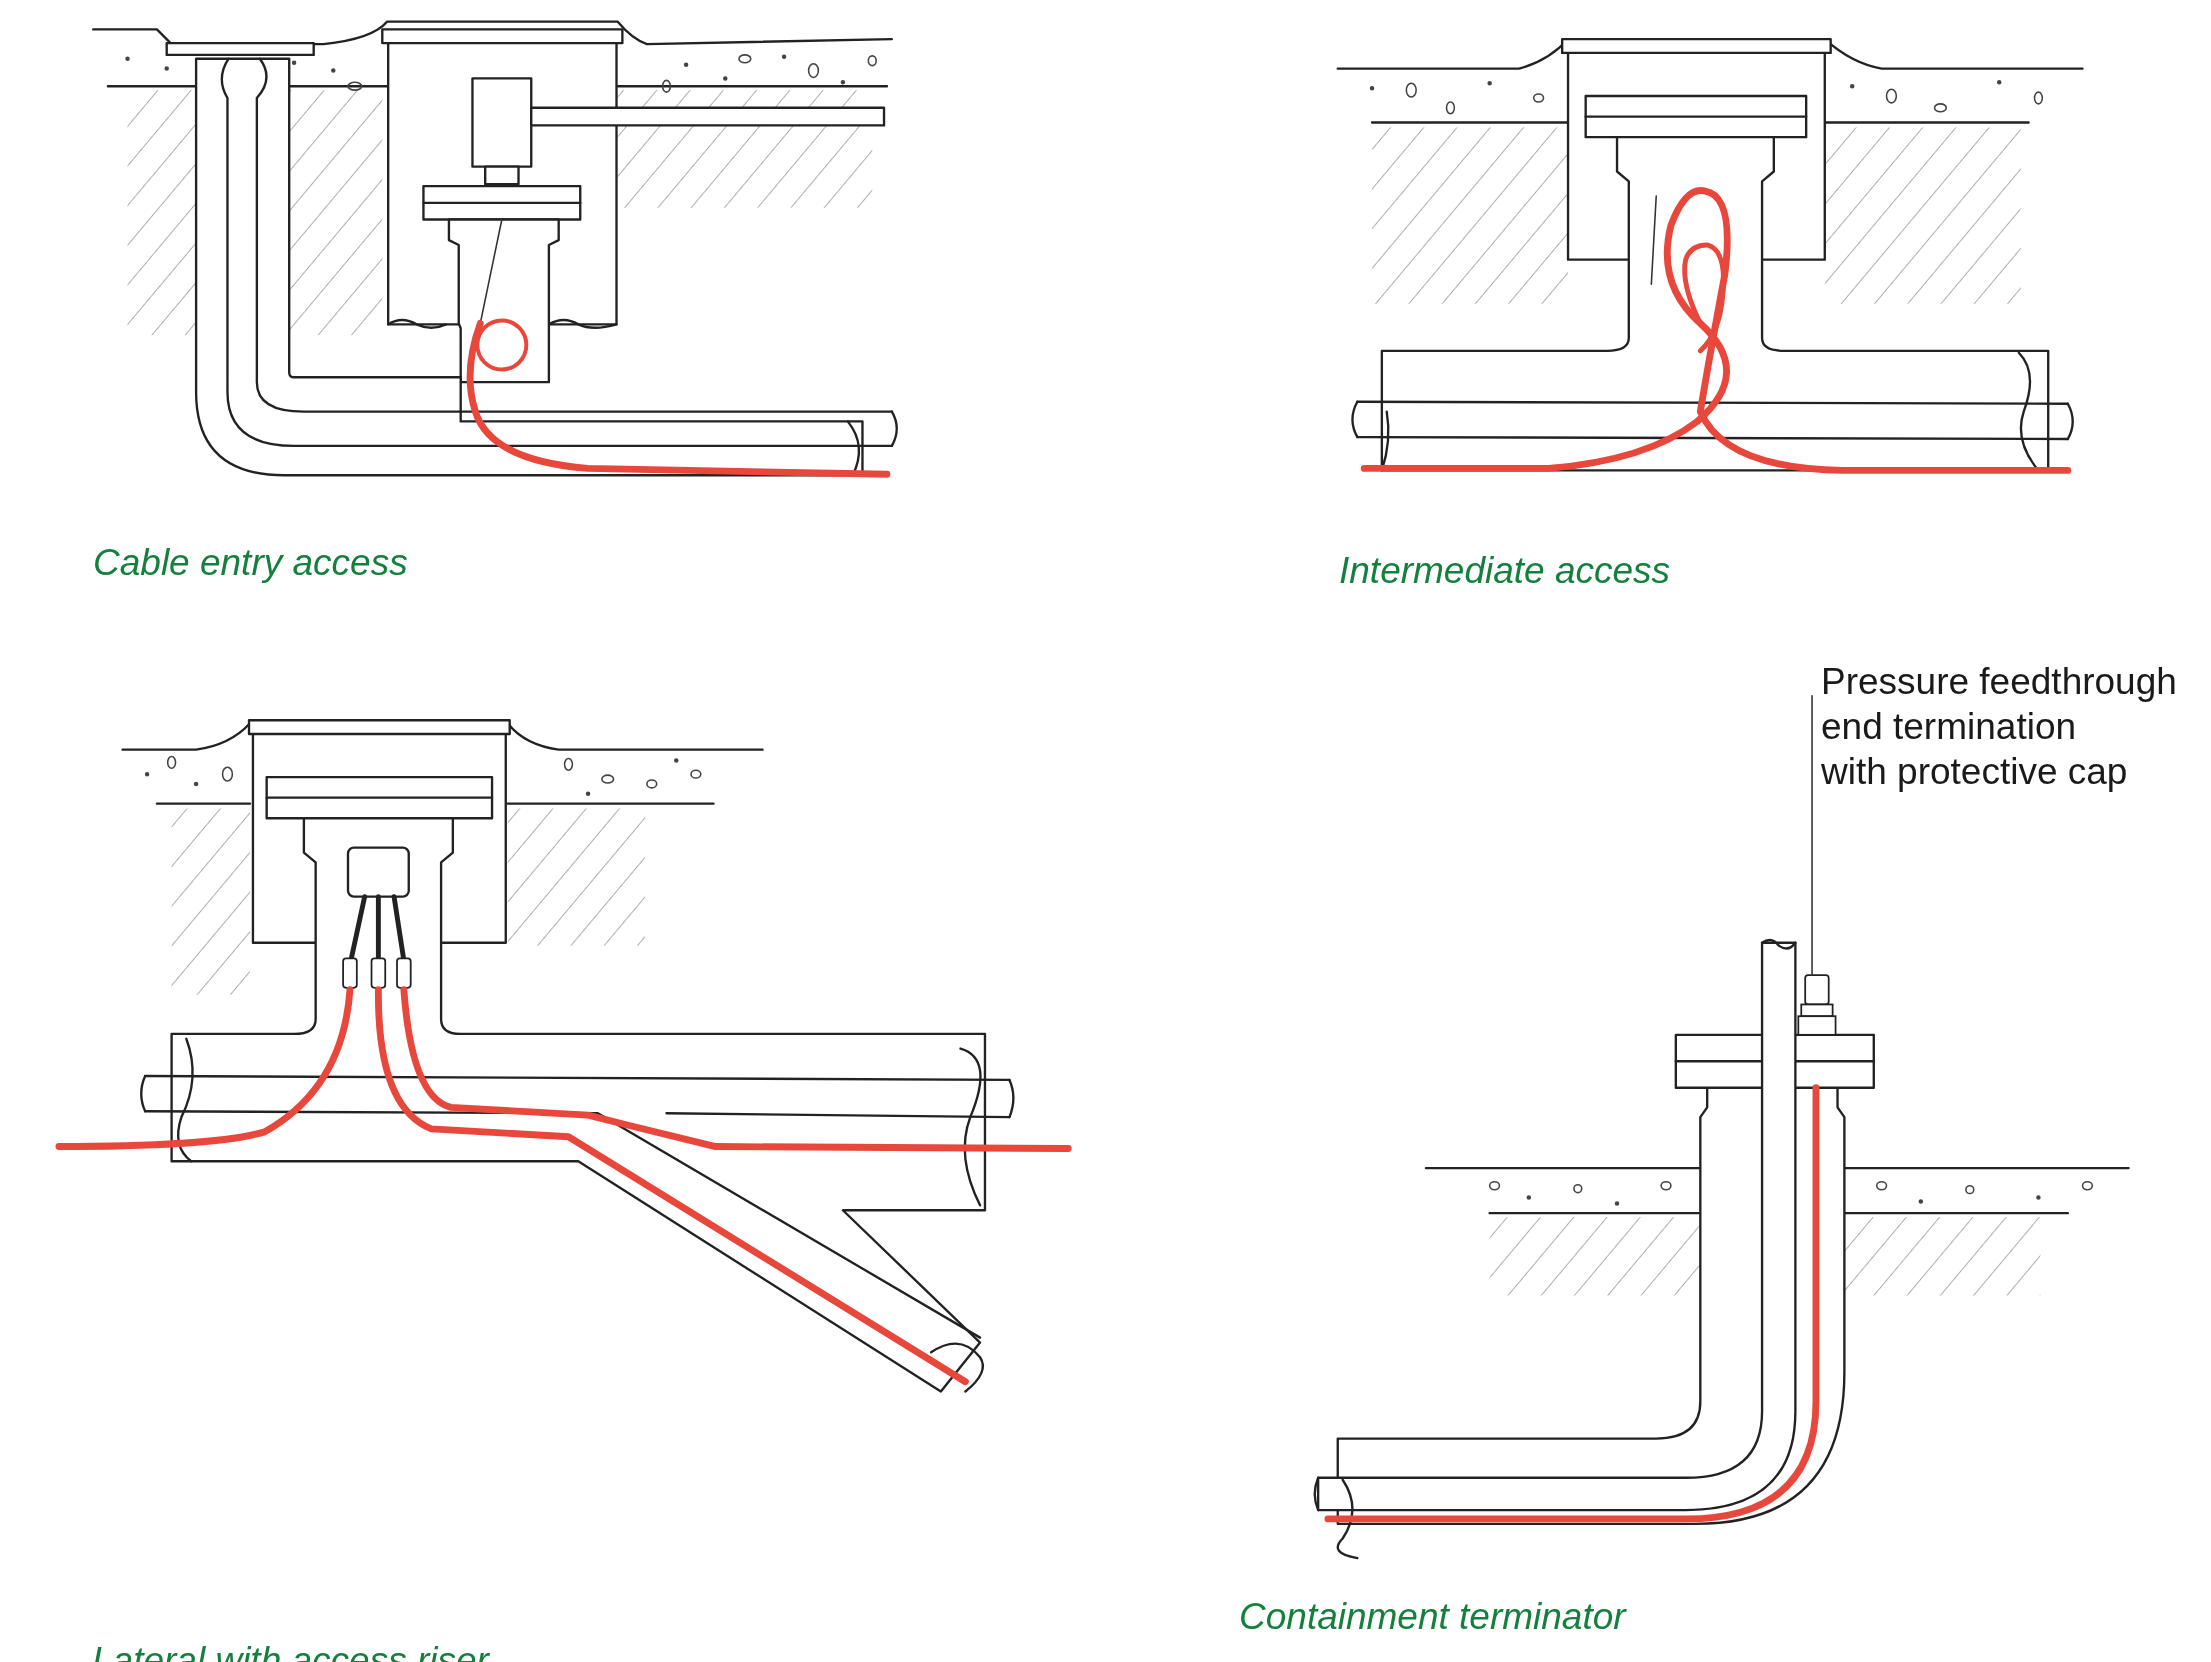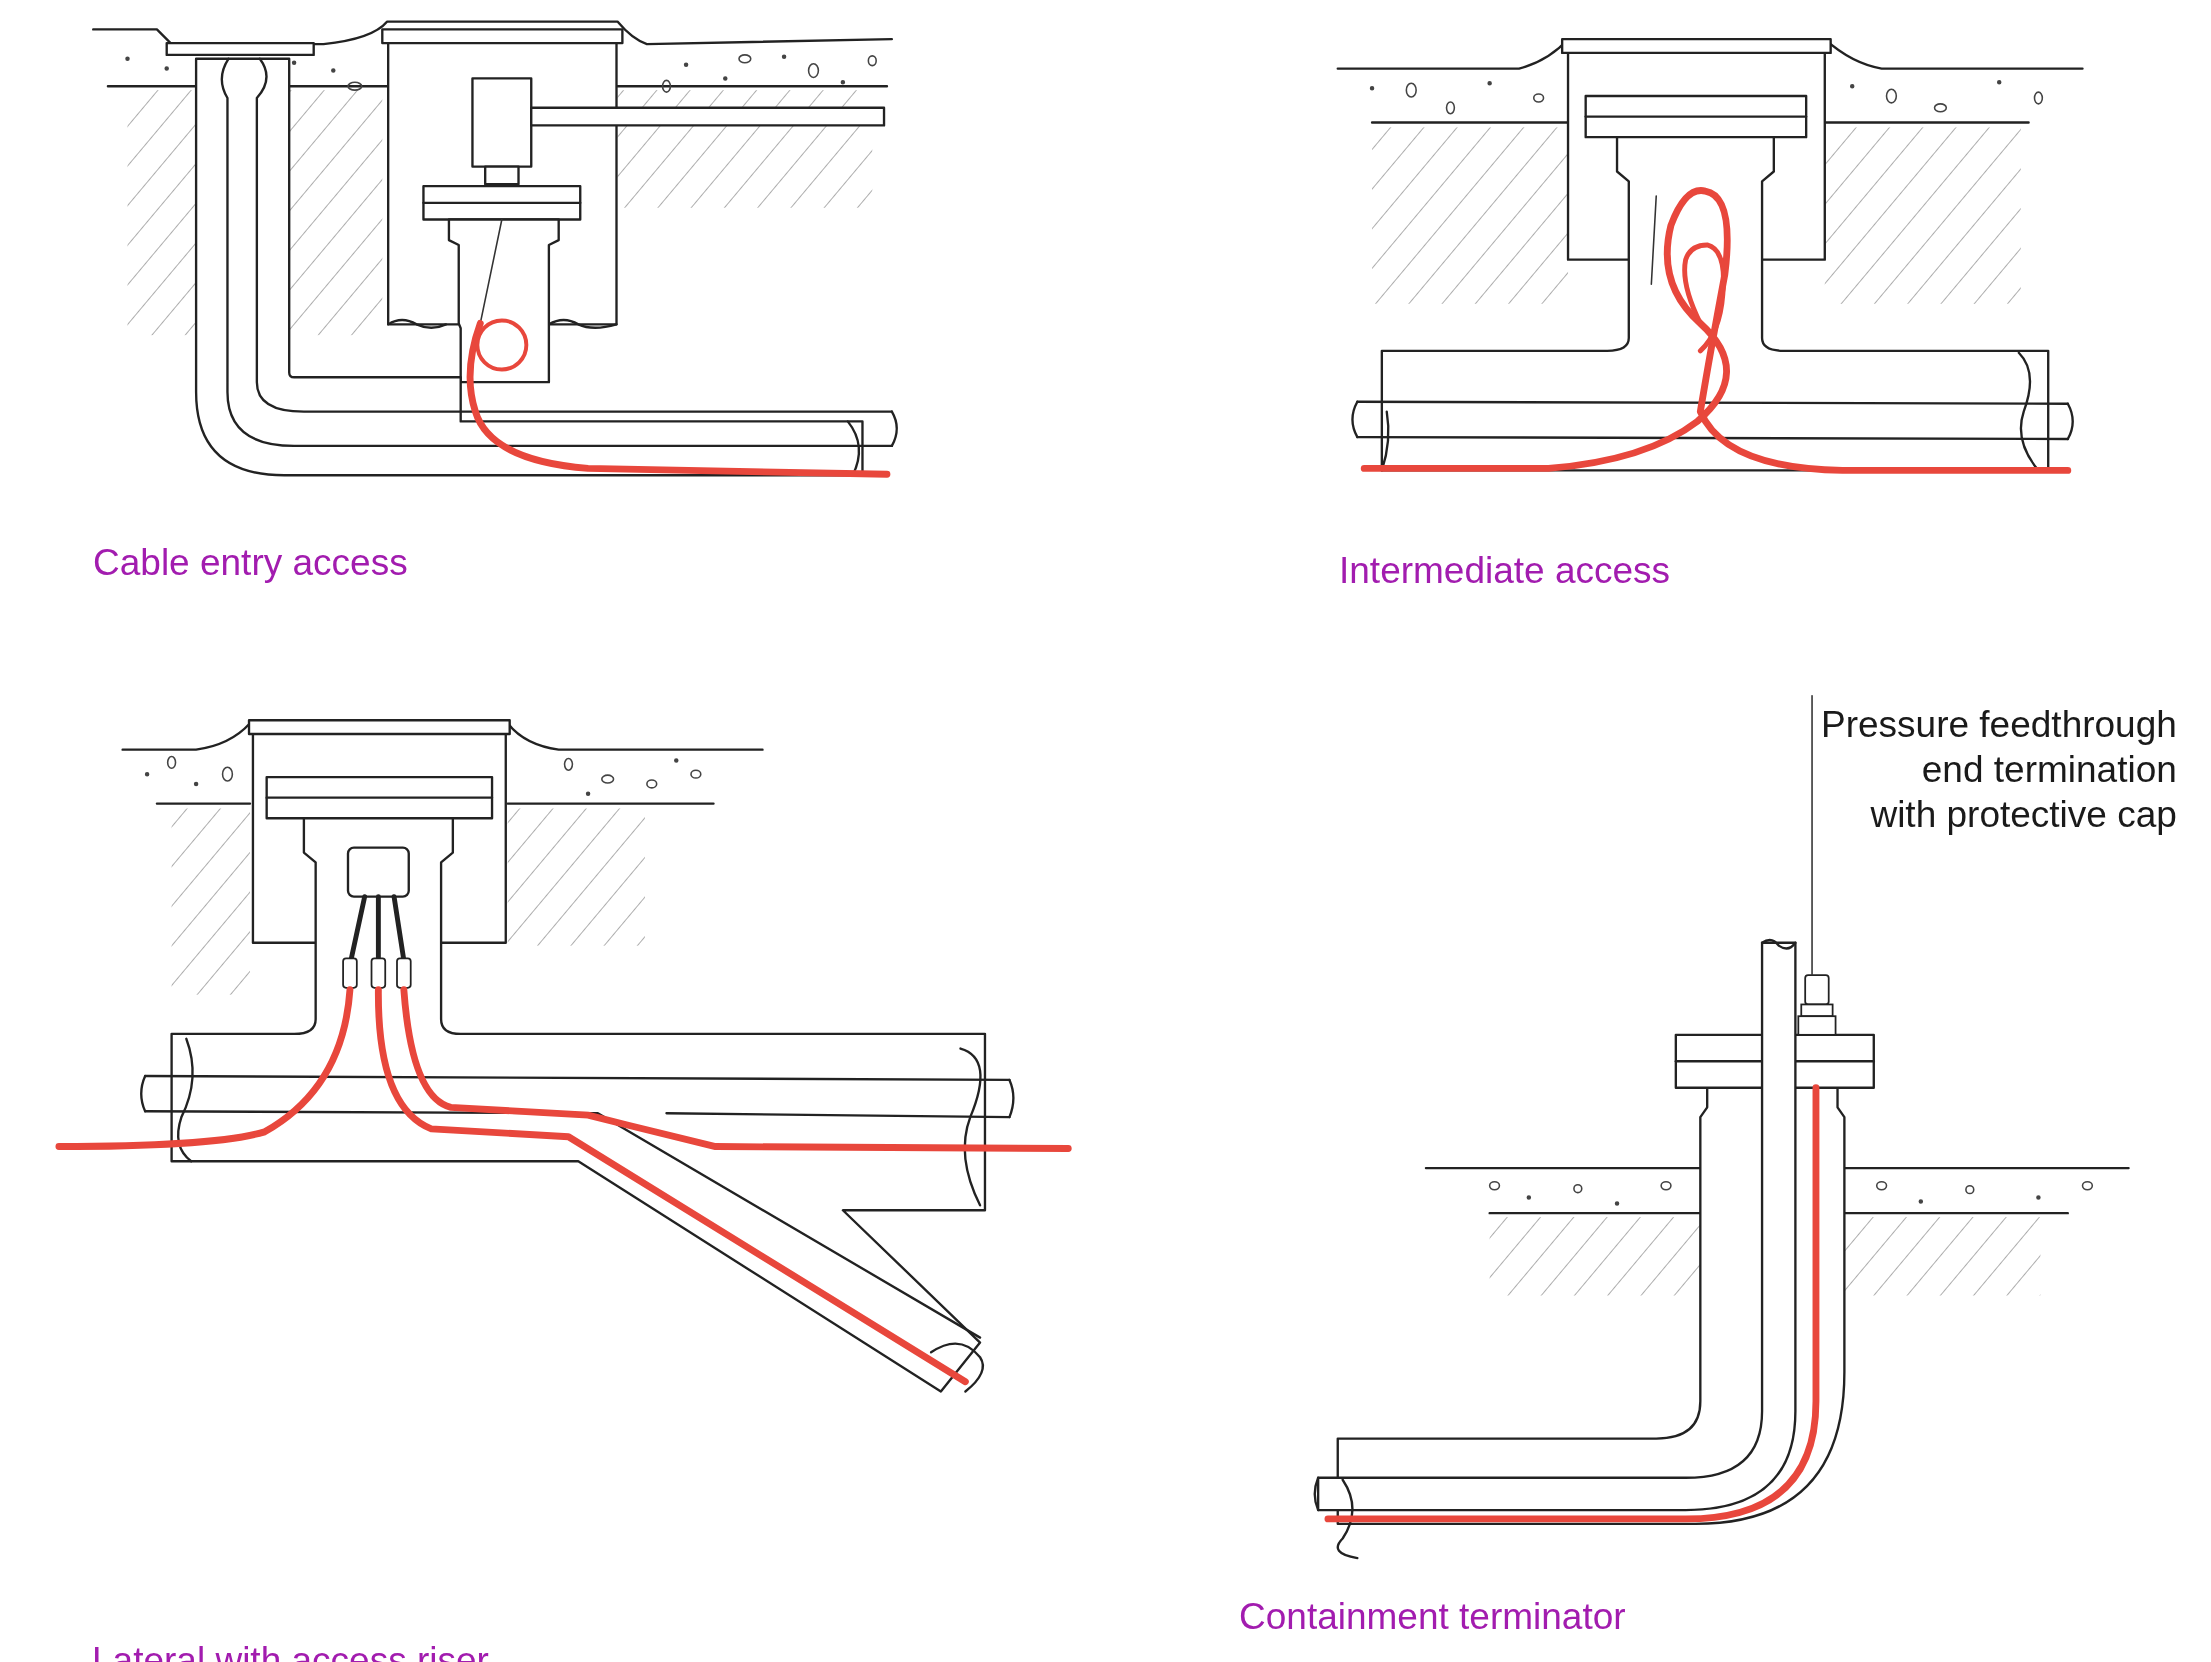--- a/index.html
+++ b/index.html
@@ -3,21 +3,21 @@
 <meta charset="utf-8">
 <style>
   html, body { margin: 0; padding: 0; background: #ffffff; }
   body { width: 2211px; height: 1662px; position: relative; overflow: hidden; font-family: "Liberation Sans", sans-serif; }
   #canvas { position: absolute; left: 0; top: 0; width: 2211px; height: 1662px; }
   .ln { fill: none; stroke: #222; stroke-width: 2.4; stroke-linecap: round; stroke-linejoin: round; }
   .thin { fill: none; stroke: #333; stroke-width: 1.6; stroke-linecap: round; }
   .pipe { fill: #ffffff; stroke: #222; stroke-width: 2.4; stroke-linejoin: round; }
   .cable { fill: none; stroke: #e8473c; stroke-width: 7; stroke-linecap: round; stroke-linejoin: round; }
   .blk { fill: none; stroke: #222; stroke-width: 5; stroke-linecap: round; }
-  .caption { position: absolute; font-family: "Liberation Sans", sans-serif; font-size: 37px; color: #a21caf; white-space: nowrap; }
+  .caption { position: absolute; font-family: "Liberation Sans", sans-serif; font-style: italic; font-size: 37px; color: #15803d; white-space: nowrap; }
   .label { position: absolute; font-family: "Liberation Sans", sans-serif; font-size: 37px; color: #1a1a1a; line-height: 45px; white-space: nowrap; }
 </style>
 </head>
 <body>
 
 <svg id="canvas" viewBox="0 0 2256 1696" xmlns="http://www.w3.org/2000/svg">
   <defs>
     <pattern id="hatch" width="26" height="26" patternUnits="userSpaceOnUse" patternTransform="rotate(40)">
       <line x1="0" y1="0" x2="0" y2="26" stroke="#444" stroke-width="1.6"></line>
     </pattern>
@@ -186,18 +186,18 @@
 
     <path class="cable" d="M1853,1110 L1853,1430 Q1853,1550 1720,1550 L1355,1550" style="stroke: rgb(232, 71, 60);"></path>
   </g>
 </svg>
 
 <div class="caption" style="left:93px; top:542px;">Cable entry access</div>
 <div class="caption" style="left:1339px; top:542px;margin-top:8px;">Intermediate access</div>
 <div class="caption" style="left:92px; top:1596px;margin-top:44px;">Lateral with access riser</div>
 <div class="caption" style="left:1239px; top:1596px;">Containment terminator</div>
 
-<div class="label" style="left:1821px; top:702px;text-align:right;">
+<div class="label" style="left:1821px; top:659px;">
   <div>Pressure feedthrough</div>
   <div>end termination</div>
   <div>with protective cap</div>
 </div>
 
 
 </body></html>

